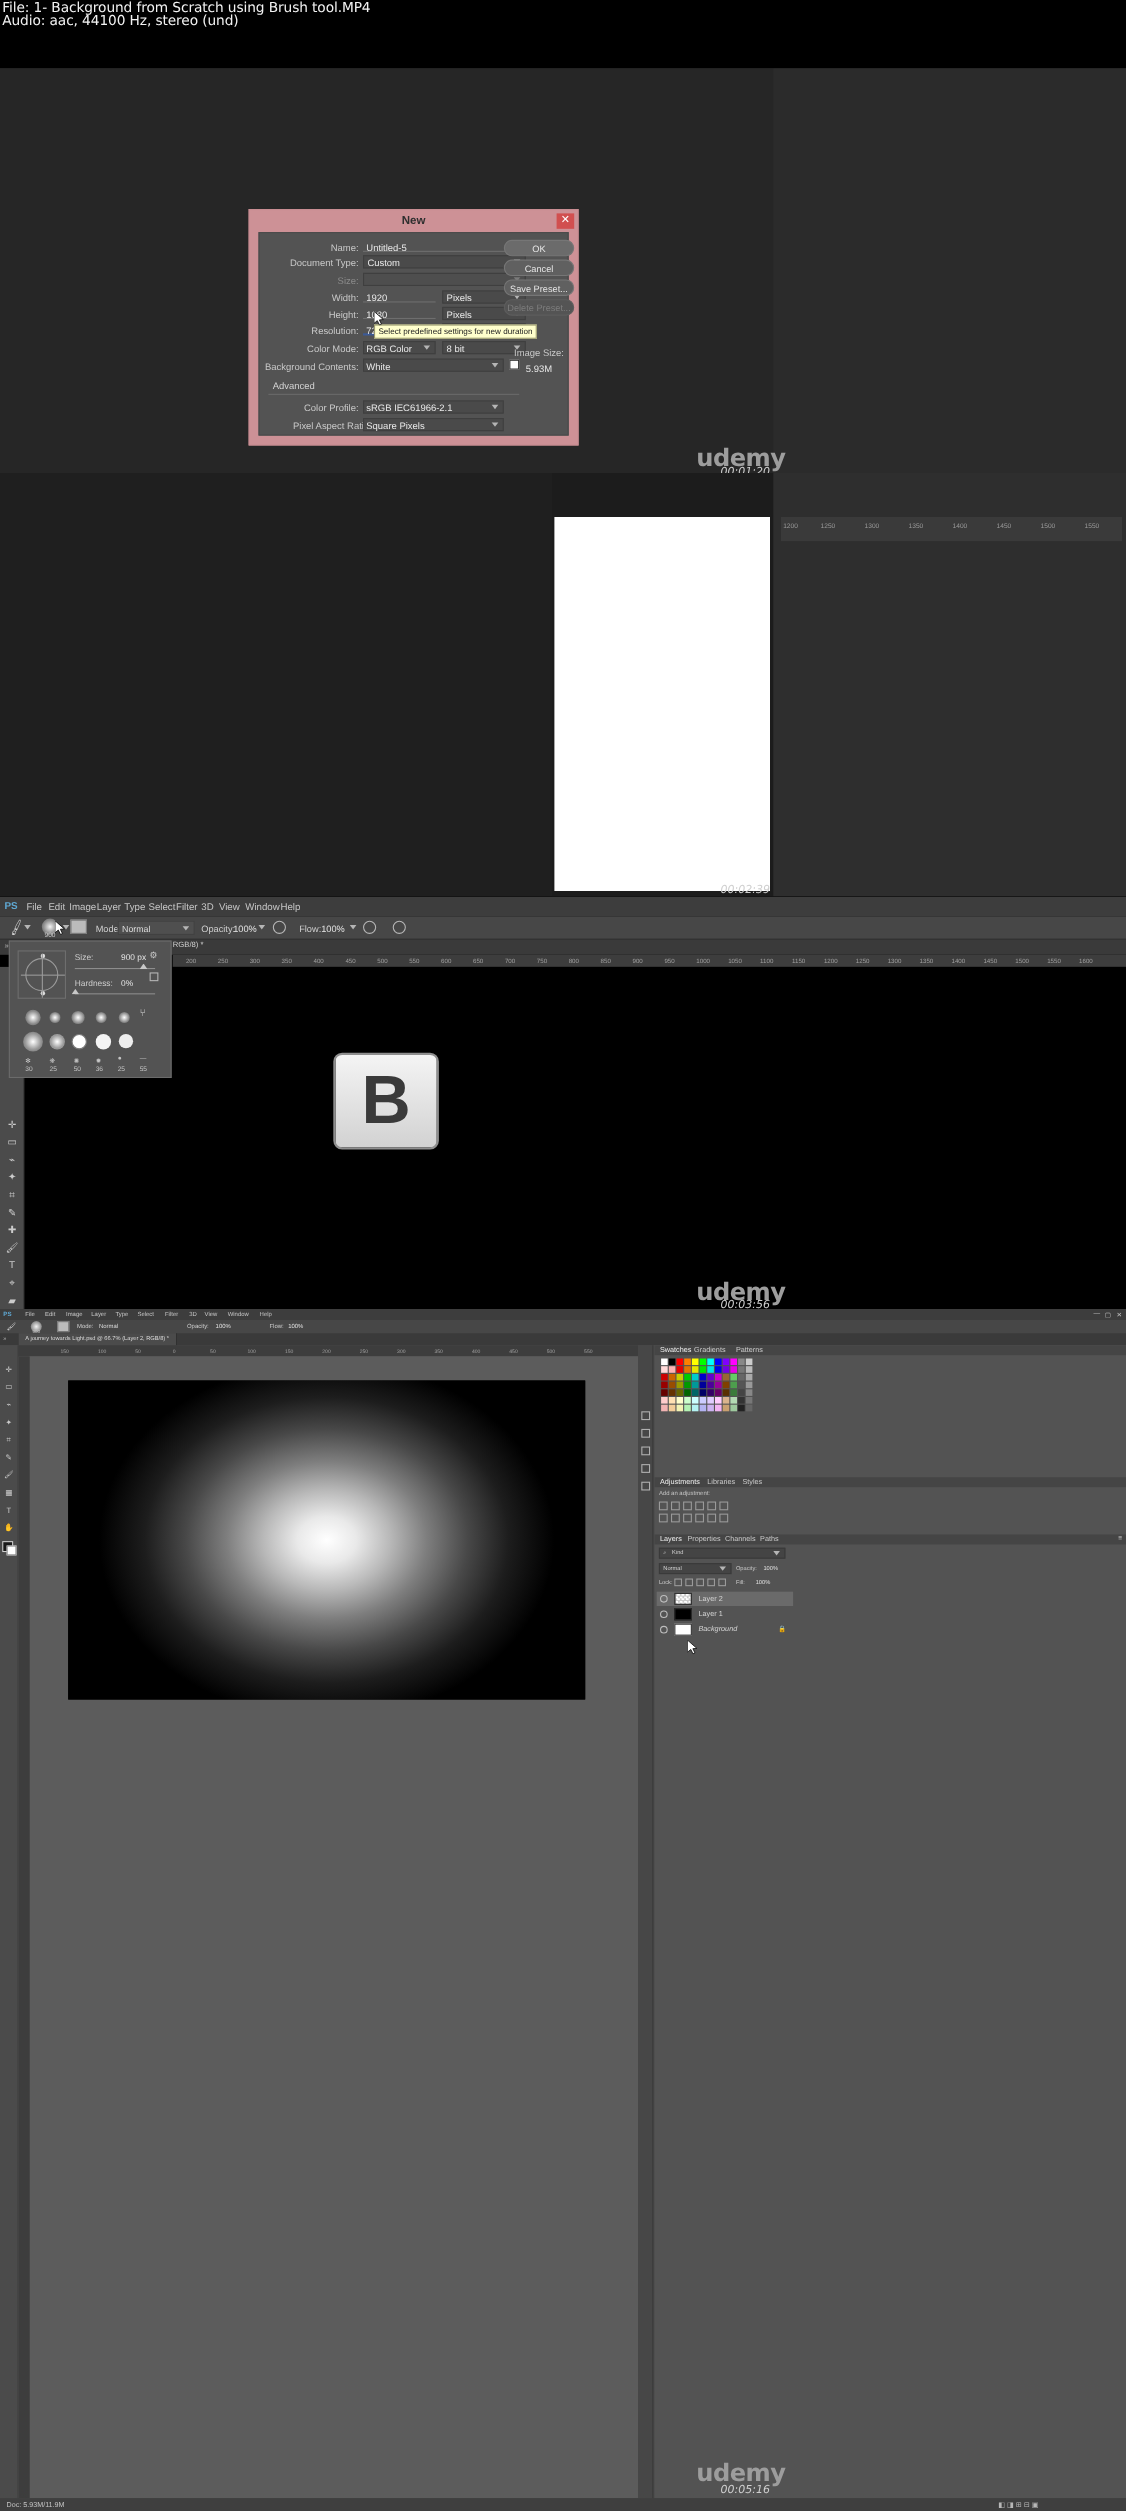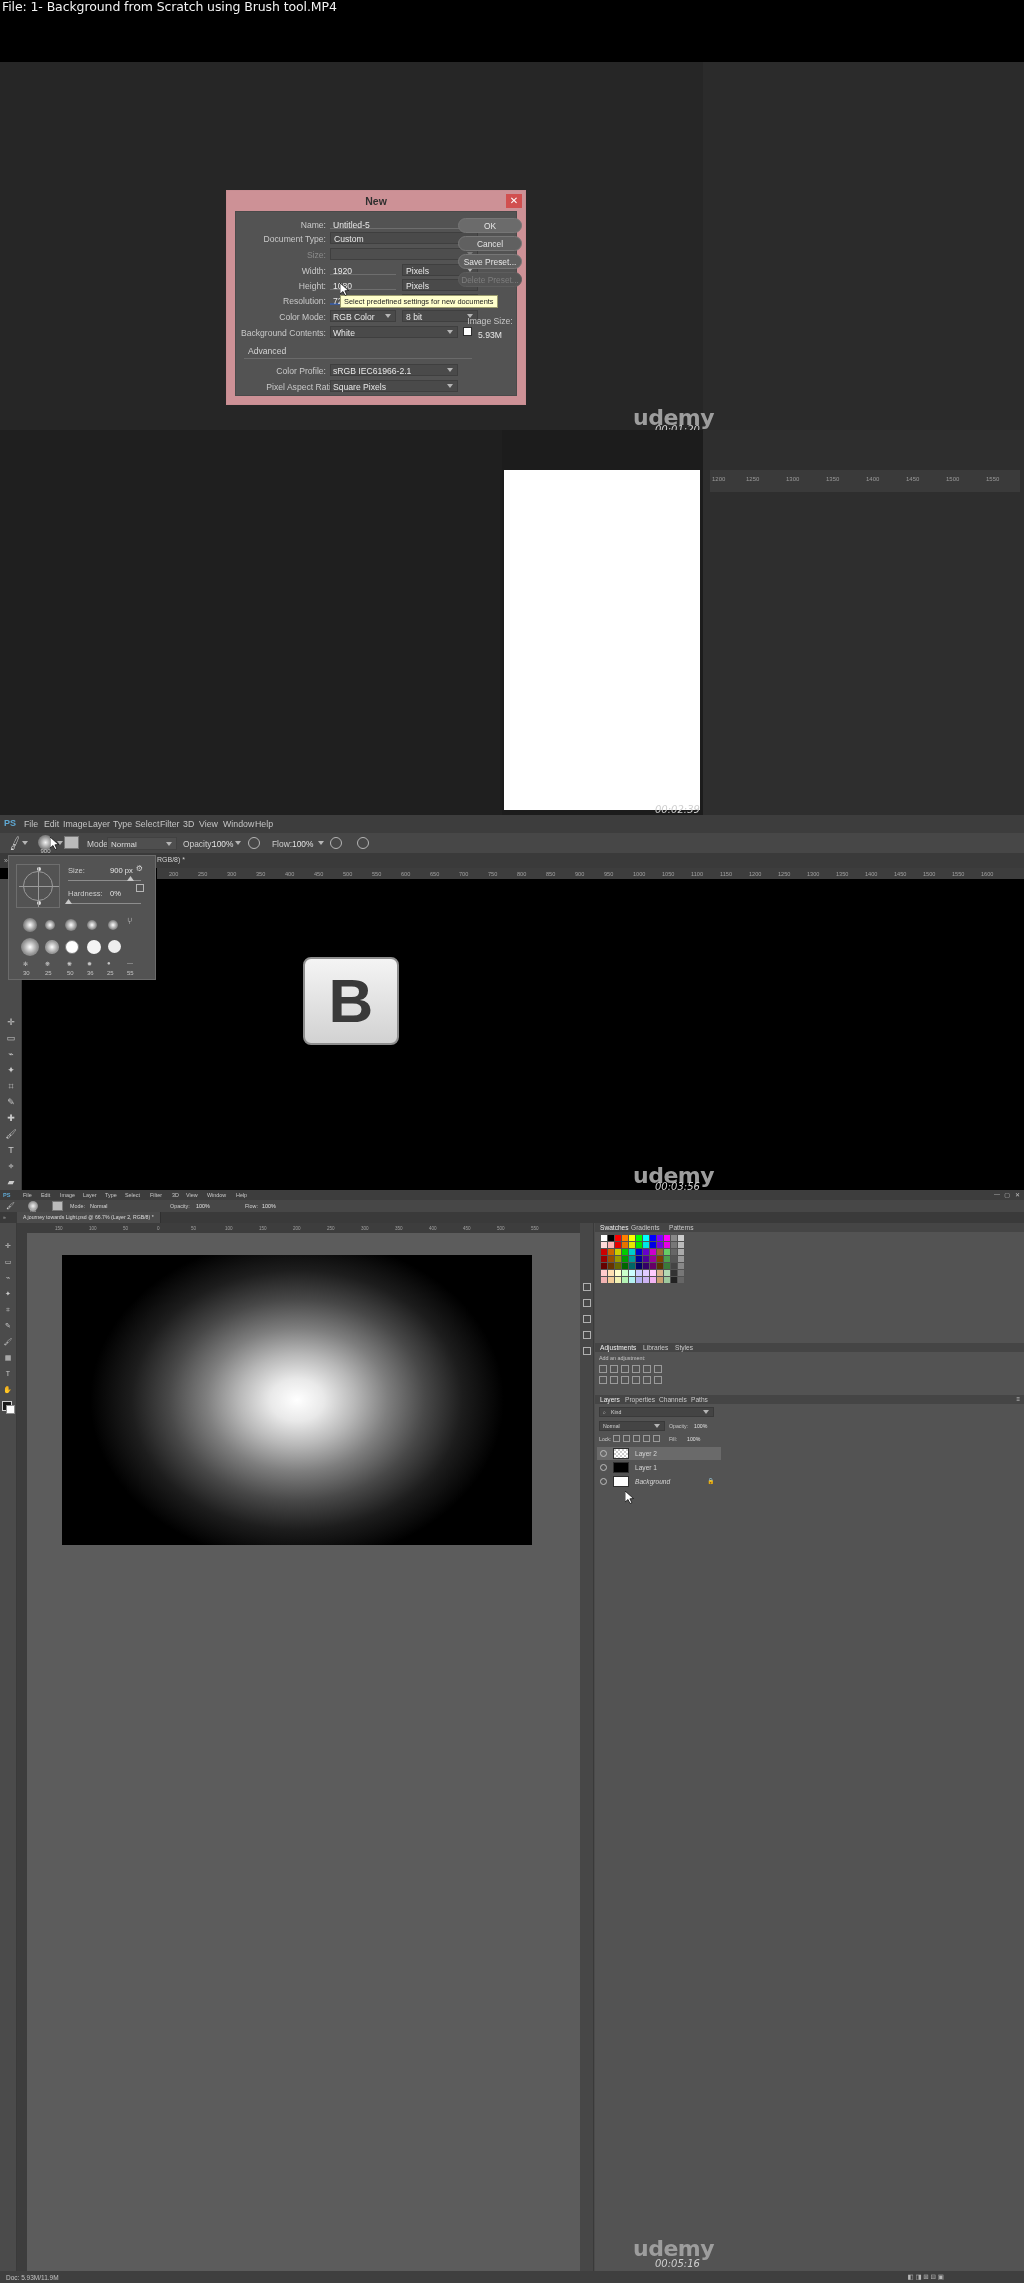--- a/index.html
+++ b/index.html
@@ -61,20 +61,21 @@
   .layer-thumb { position: absolute; width: 16px; height: 11px; border: 1px solid #2e2e2e; }
   .eye { position: absolute; width: 7px; height: 7px; border: 1px solid #bdbdbd; border-radius: 50% 50% 50% 50%; }
   .colorcell { position: absolute; width: 6px; height: 6px; }
   .statusbar { position: absolute; left: 0; bottom: 0; width: 1024px; height: 12px; background: #3f3f3f; color: #c3c3c3; font-size: 6.5px; }
 </style>
 </head>
 <body>
 
 <div class="info-block">
   <div class="info-line">File: 1- Background from Scratch using Brush tool.MP4</div>
+  <div class="info-line">Audio: aac, 44100 Hz, stereo (und)</div>
 </div>
 
 <div class="frame frame-a">
   <div style="position:absolute;left:0;top:0;width:703px;height:368px;background:#262626;"></div>
   <div style="position:absolute;left:703px;top:0;width:321px;height:368px;background:#2b2b2b;"></div>
 
   <div class="psnew">
     <div class="psnew-title">New</div>
     <div class="psnew-close">✕</div>
     <div class="psnew-inner">
@@ -151,21 +152,21 @@
 
       <div class="psbtn primary" style="left:222px;top:6px;">OK</div>
       <div class="psbtn" style="left:222px;top:24px;">Cancel</div>
       <div class="psbtn" style="left:222px;top:42px;">Save Preset...</div>
       <div class="psbtn disabled" style="left:222px;top:60px;">Delete Preset...</div>
 
       <div class="rowlabel" style="left:222px;top:104px;width:64px;text-align:center;">Image Size:</div>
       <div class="rowval" style="left:222px;top:118px;width:64px;text-align:center;">5.93M</div>
     </div>
 
-    <div class="tooltip" style="left:113px;top:104px;">Select predefined settings for new documents</div>
+    <div class="tooltip" style="left:113px;top:104px;">Select predefined settings for new duration</div>
     <svg class="cursor-arrow" style="left:113px;top:92px;" viewBox="0 0 9 13">
       <polygon points="0,0 0,11 3,8.5 5,12.5 6.8,11.7 4.9,7.8 8.5,7.5" fill="#fff" stroke="#000" stroke-width="0.7"></polygon>
     </svg>
   </div>
 
   <div class="udemy" style="left:633px;top:343px;">udemy</div>
   <div class="tstamp" style="left:655px;top:362px;">00:01:20</div>
 </div>
 
 <div class="frame frame-b">

